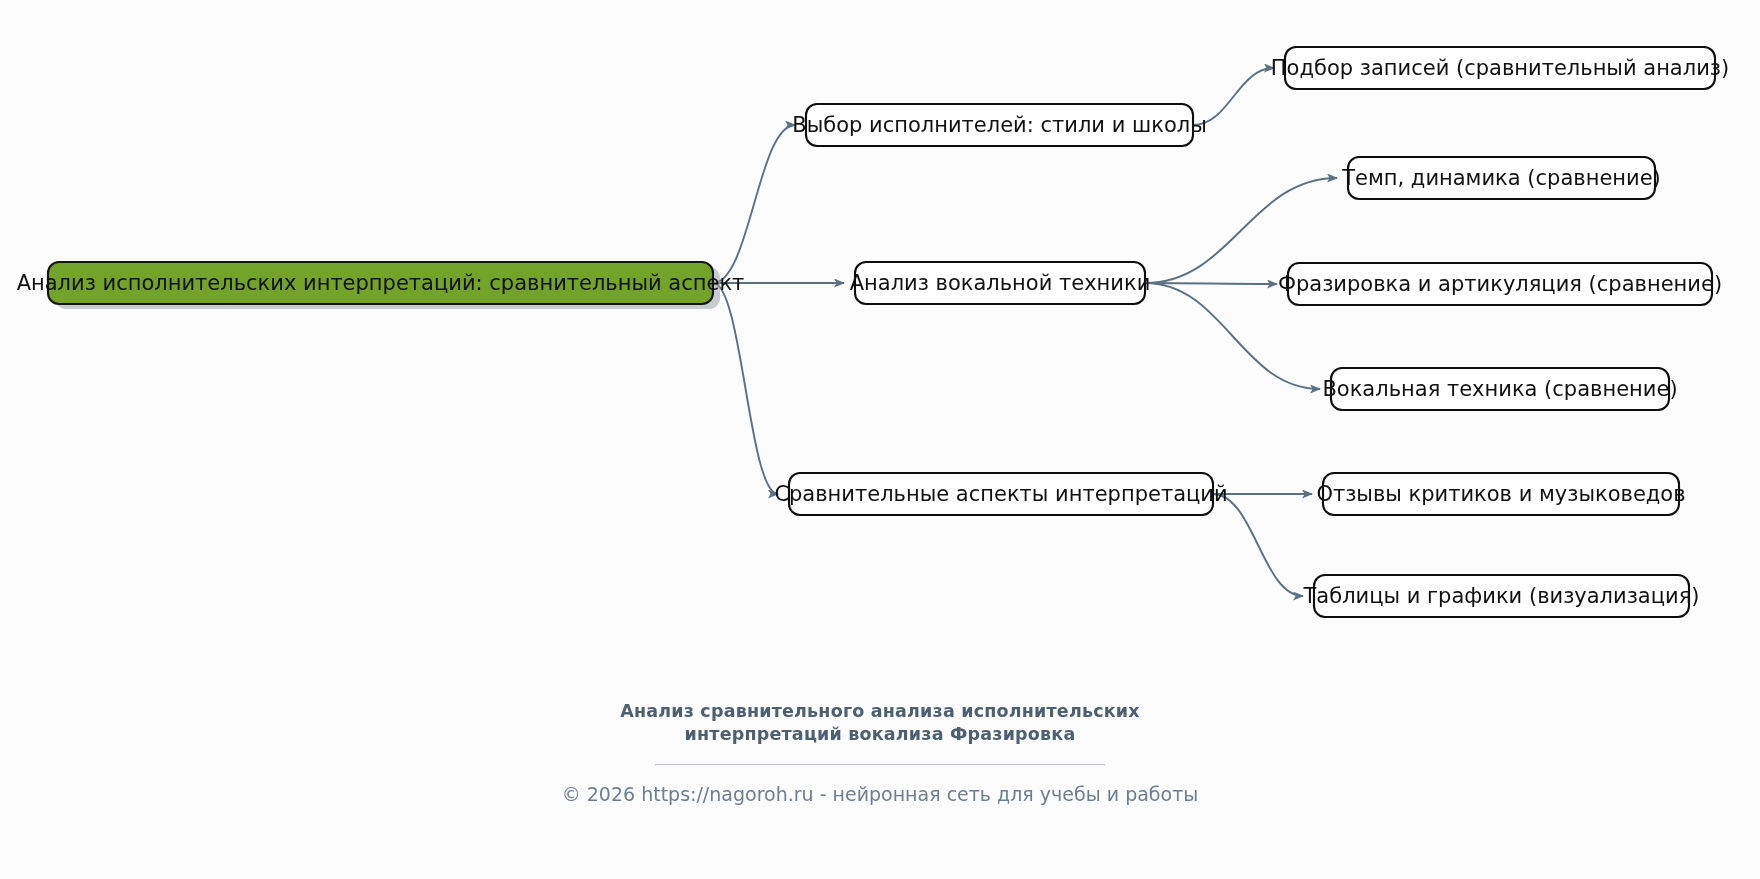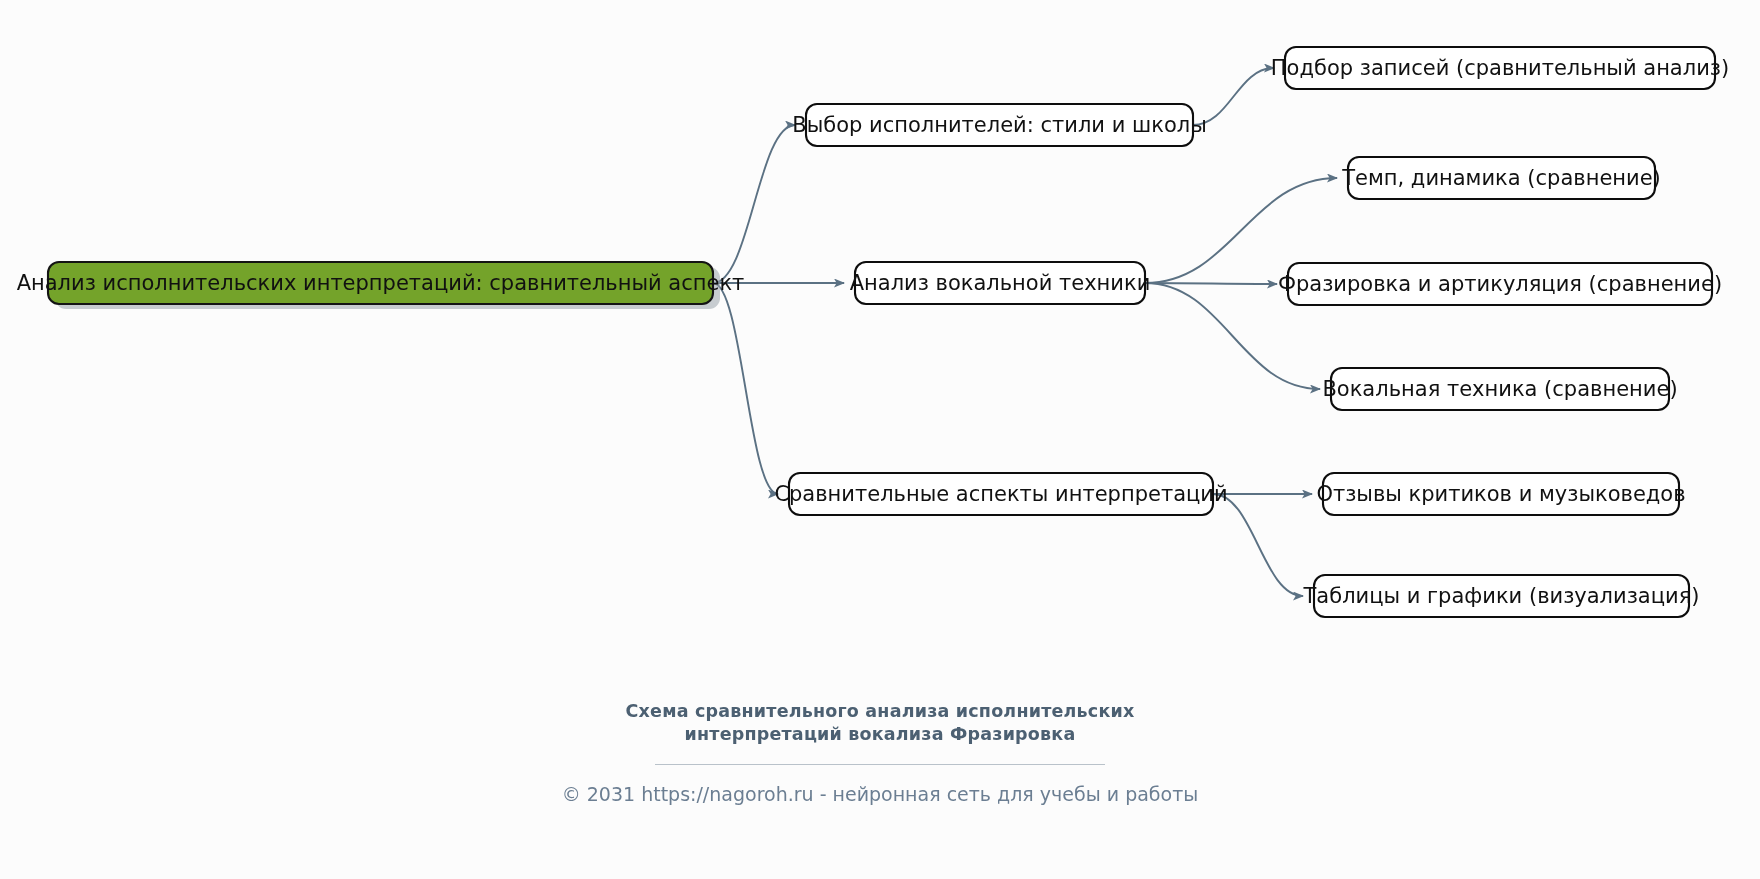--- a/index.html
+++ b/index.html
@@ -150,20 +150,20 @@
           <text x="1501" y="495" text-anchor="middle" class="node-label">Отзывы критиков и музыковедов</text>
         </g>
         <g>
           <rect x="1314" y="575" width="375" height="42" rx="11" ry="11" class="node-rect"></rect>
           <text x="1501.5" y="597" text-anchor="middle" class="node-label">Таблицы и графики (визуализация)</text>
         </g>
       </g>
   </svg>
 
   <div class="caption-block">
-    <div class="caption-line">Схема сравнительного анализа исполнительских</div>
+    <div class="caption-line">Анализ сравнительного анализа исполнительских</div>
     <div class="caption-line">интерпретаций вокализа Фразировка</div>
     <div class="caption-rule"></div>
   </div>
 
-  <div class="footer-line">© 2031 https://nagoroh.ru - нейронная сеть для учебы и работы</div>
+  <div class="footer-line">© 2026 https://nagoroh.ru - нейронная сеть для учебы и работы</div>
 
 </div>
 
 </body></html>

